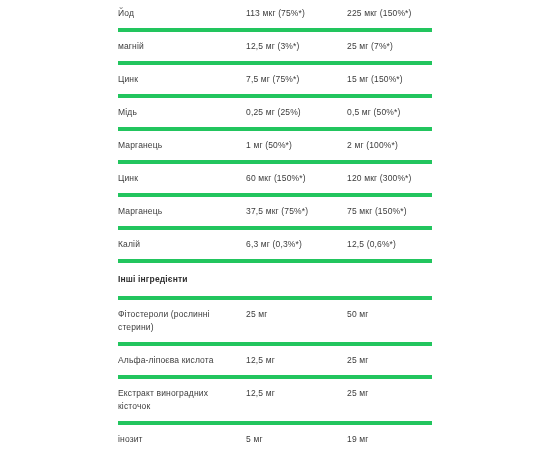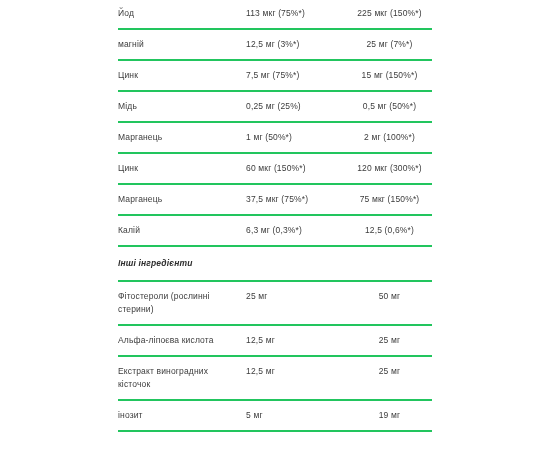--- a/index.html
+++ b/index.html
@@ -24,21 +24,21 @@
     position: absolute;
     left: 118px;
     top: 0px;
     width: 314px;
     border-collapse: collapse;
     table-layout: fixed;
   }
   .row {
     display: flex;
     align-items: flex-start;
-    border-top: 2px solid #22c55e;
+    border-top: 4px solid #22c55e;
     box-sizing: border-box;
     padding-top: 8px;
     padding-bottom: 8px;
     min-height: 28px;
   }
   .row.first {
     border-top: none;
     padding-top: 7px;
   }
   .col-name {
@@ -56,33 +56,31 @@
     flex: 0 0 101px;
     font-size: 8.5px;
     line-height: 13px;
     color: #3c3c3c;
     letter-spacing: 0.15px;
     box-sizing: border-box;
   }
   .col-val.third {
     width: 85px;
     flex: 0 0 85px;
-    text-align: center;
   }
   .row.section {
     padding-top: 10px;
     padding-bottom: 10px;
   }
   .section-title {
     font-size: 8.5px;
     line-height: 13px;
     font-weight: bold;
     color: #2e2e2e;
     letter-spacing: 0.15px;
-    font-style: italic;
   }
 </style>
 </head>
 <body>
 
 <div id="page">
   <div class="facts-table" id="facts-table">
       <div class="row first">
         <div class="col-name">Йод</div>
         <div class="col-val">113 мкг (75%*)</div>

